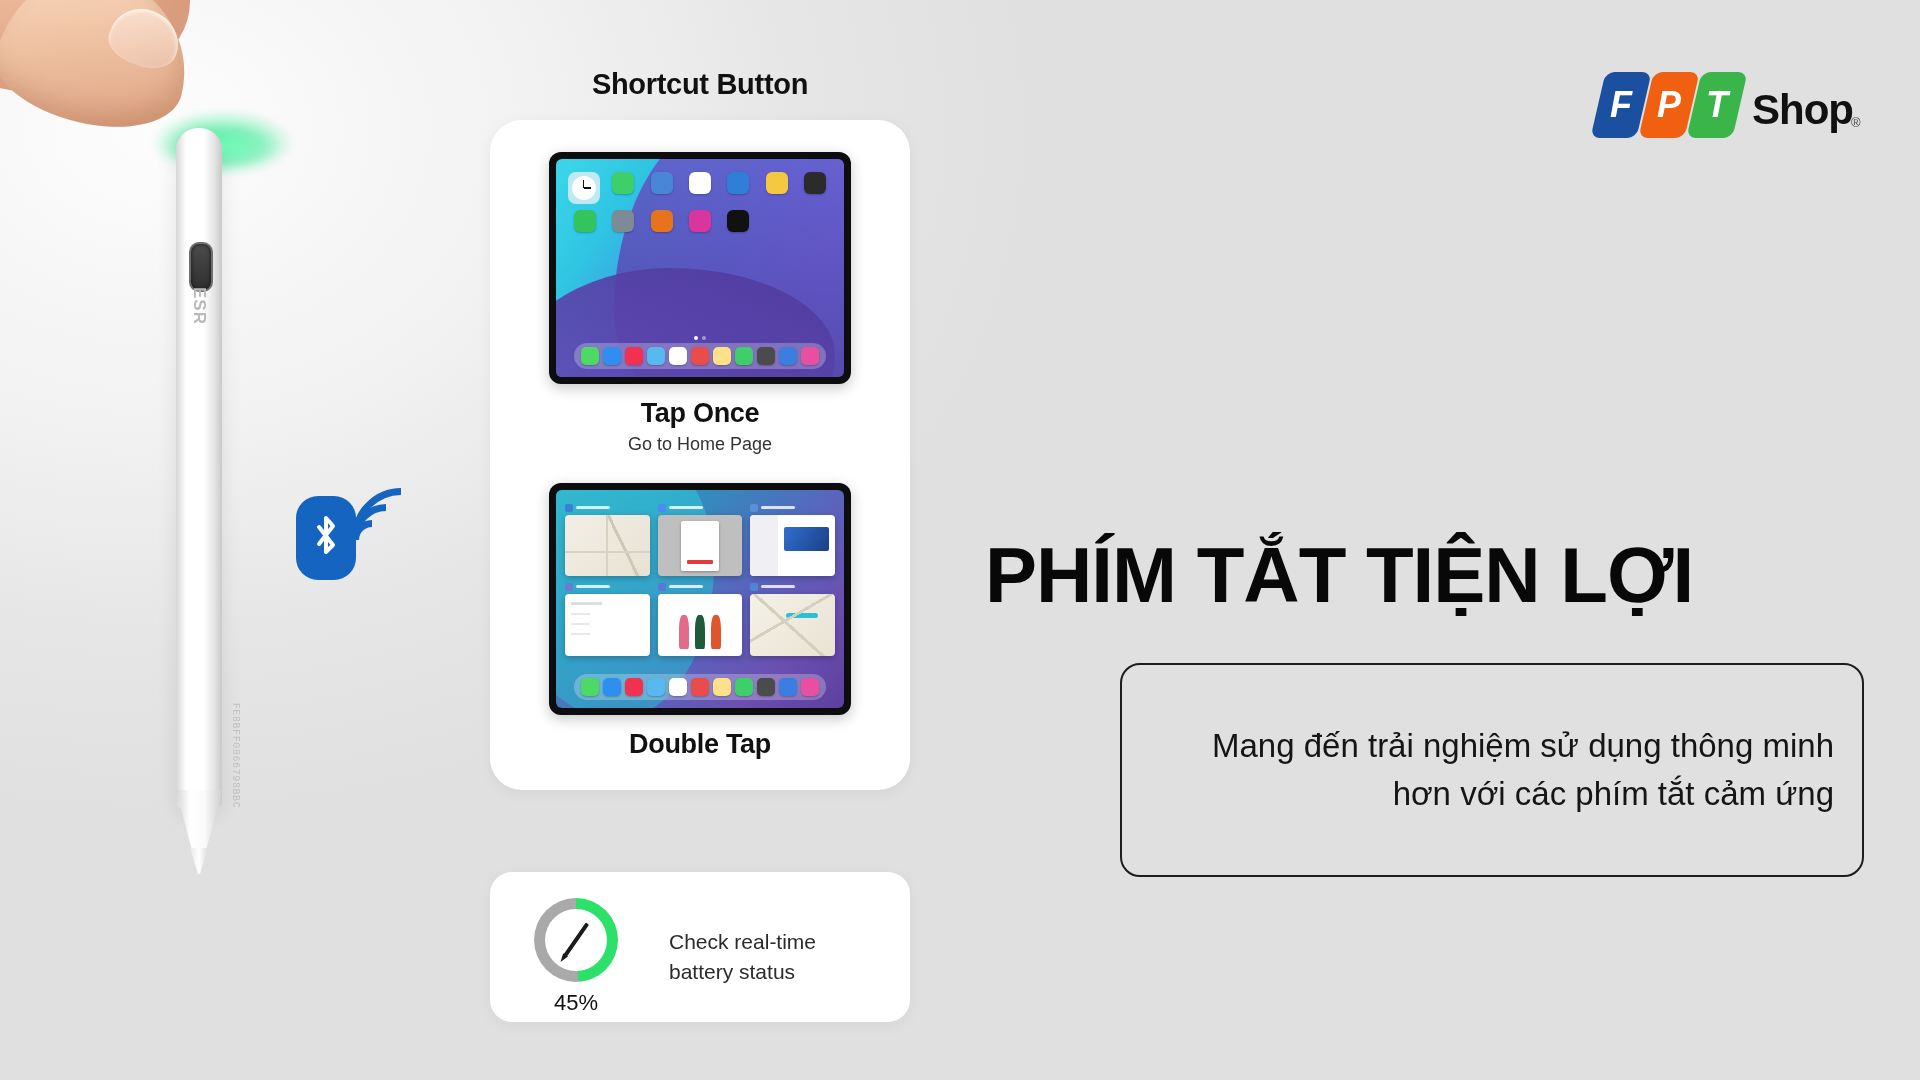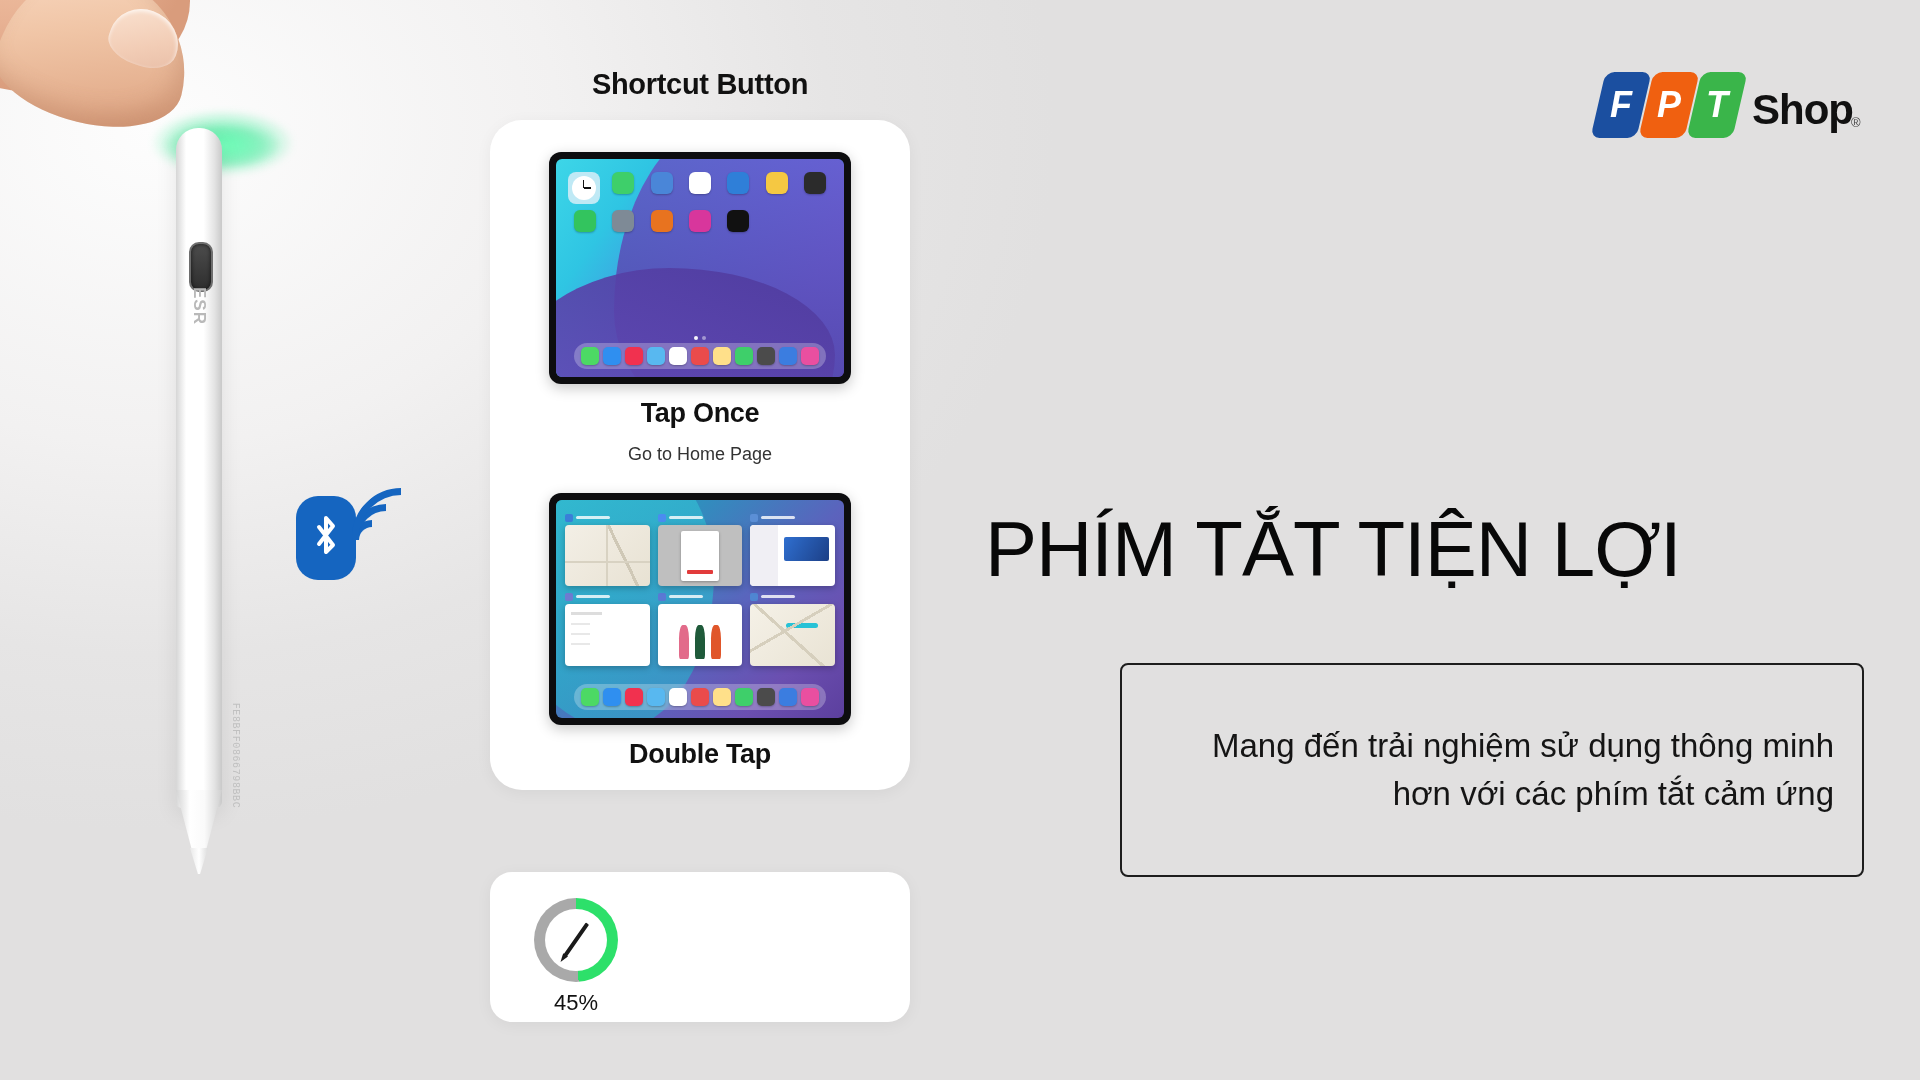--- a/index.html
+++ b/index.html
@@ -149,21 +149,21 @@
   .w-art{background:#fff;display:flex;align-items:flex-end;justify-content:center;gap:8%;padding-bottom:8%;}
   .w-art b{display:block;width:11%;height:62%;border-radius:40% 40% 14% 14%;}
   .w-map2{background:linear-gradient(135deg,#f5f1e7,#e9e3d4);}
   .w-map2:before{content:"";position:absolute;left:42%;top:30%;width:38%;height:9%;
     background:#27c2d6;border-radius:3px;}
   .w-map2:after{content:"";position:absolute;inset:0;
     background:linear-gradient(42deg,transparent 46%,#d6cfbd 46%,#d6cfbd 49%,transparent 49%),
                linear-gradient(-30deg,transparent 56%,#d6cfbd 56%,#d6cfbd 59%,transparent 59%);}
 
   .tap-label{text-align:center;font-weight:700;font-size:27px;color:#111;letter-spacing:-.3px;}
-  .tap-sub{text-align:center;font-size:18px;color:#333;margin-top:15px;}
+  .tap-sub{text-align:center;font-size:18px;color:#333;margin-top:5px;}
 
   
   .batt-row{display:flex;align-items:center;gap:30px;padding:26px 0 0 44px;}
   .gauge{position:relative;width:84px;height:84px;border-radius:50%;
     background:conic-gradient(from 0deg,#2de06a 0deg 176deg,#a9a9a9 176deg 360deg);
     display:flex;align-items:center;justify-content:center;}
   .gauge:after{content:"";position:absolute;width:62px;height:62px;border-radius:50%;background:#fff;}
   .gpen{position:relative;z-index:2;width:4px;height:40px;background:#1a1a1a;
     transform:rotate(35deg);border-radius:1px;}
   .gpen:after{content:"";position:absolute;left:-1px;bottom:-7px;width:6px;height:9px;background:#1a1a1a;
@@ -173,24 +173,24 @@
 
   
   .logo{position:absolute;left:1598px;top:72px;display:flex;align-items:center;gap:2px;}
   .lg{width:46px;height:66px;position:relative;}
   .lg i{position:absolute;inset:0;border-radius:9px;transform:skewX(-13deg);}
   .lg span{position:absolute;inset:0;display:flex;align-items:center;justify-content:center;
     color:#fff;font-weight:700;font-size:36px;font-style:italic;}
   .shopword{font-size:42px;font-weight:700;color:#111;margin-left:10px;letter-spacing:-1px;margin-top:9px;}
   .regmark{font-size:13px;color:#444;align-self:flex-end;margin-bottom:8px;margin-left:-4px;}
 
-  .headline{position:absolute;left:985px;top:510px;width:900px;
-    font-size:78px;font-weight:400;color:#080808;letter-spacing:-1px;line-height:1;white-space:nowrap;}
+  .headline{position:absolute;left:985px;top:536px;width:900px;
+    font-size:78px;font-weight:700;color:#080808;letter-spacing:-1px;line-height:1;white-space:nowrap;}
   .subbox{position:absolute;left:1120px;top:663px;width:740px;height:210px;
-    border:2px solid #1d1d1d;border-radius:8px;
+    border:2px solid #1d1d1d;border-radius:20px;
     display:flex;align-items:center;justify-content:flex-end;}
   .subtext{font-size:33px;color:#151515;line-height:1.45;text-align:right;padding:0 28px;}
 </style>
 </head>
 <body>
 
 <div class="stage">
 
   <div class="hand">
     <div class="knuckle"></div>
@@ -338,20 +338,24 @@
 
 
   <div class="card" style="left:490px;top:872px;width:420px;height:150px;">
     <div class="batt-row">
       <div>
         <div class="gauge" style="background: conic-gradient(rgb(45, 224, 106) 0deg, rgb(45, 224, 106) 176.4deg, rgb(169, 169, 169) 176.4deg, rgb(169, 169, 169) 360deg);">
           <div class="gpen"></div>
         </div>
         <div class="batt-pct" style="margin-left:-21px;">45%</div>
       </div>
+      <div class="batt-text">
+        <div>Check real-time</div>
+        <div>battery status</div>
+      </div>
     </div>
   </div>
 
   <div class="logo">
     <div class="lg">
       <i style="background:#1b4fa0"></i>
         <span>F</span>
     </div>
     <div class="lg">
       <i style="background:#f06010"></i>

